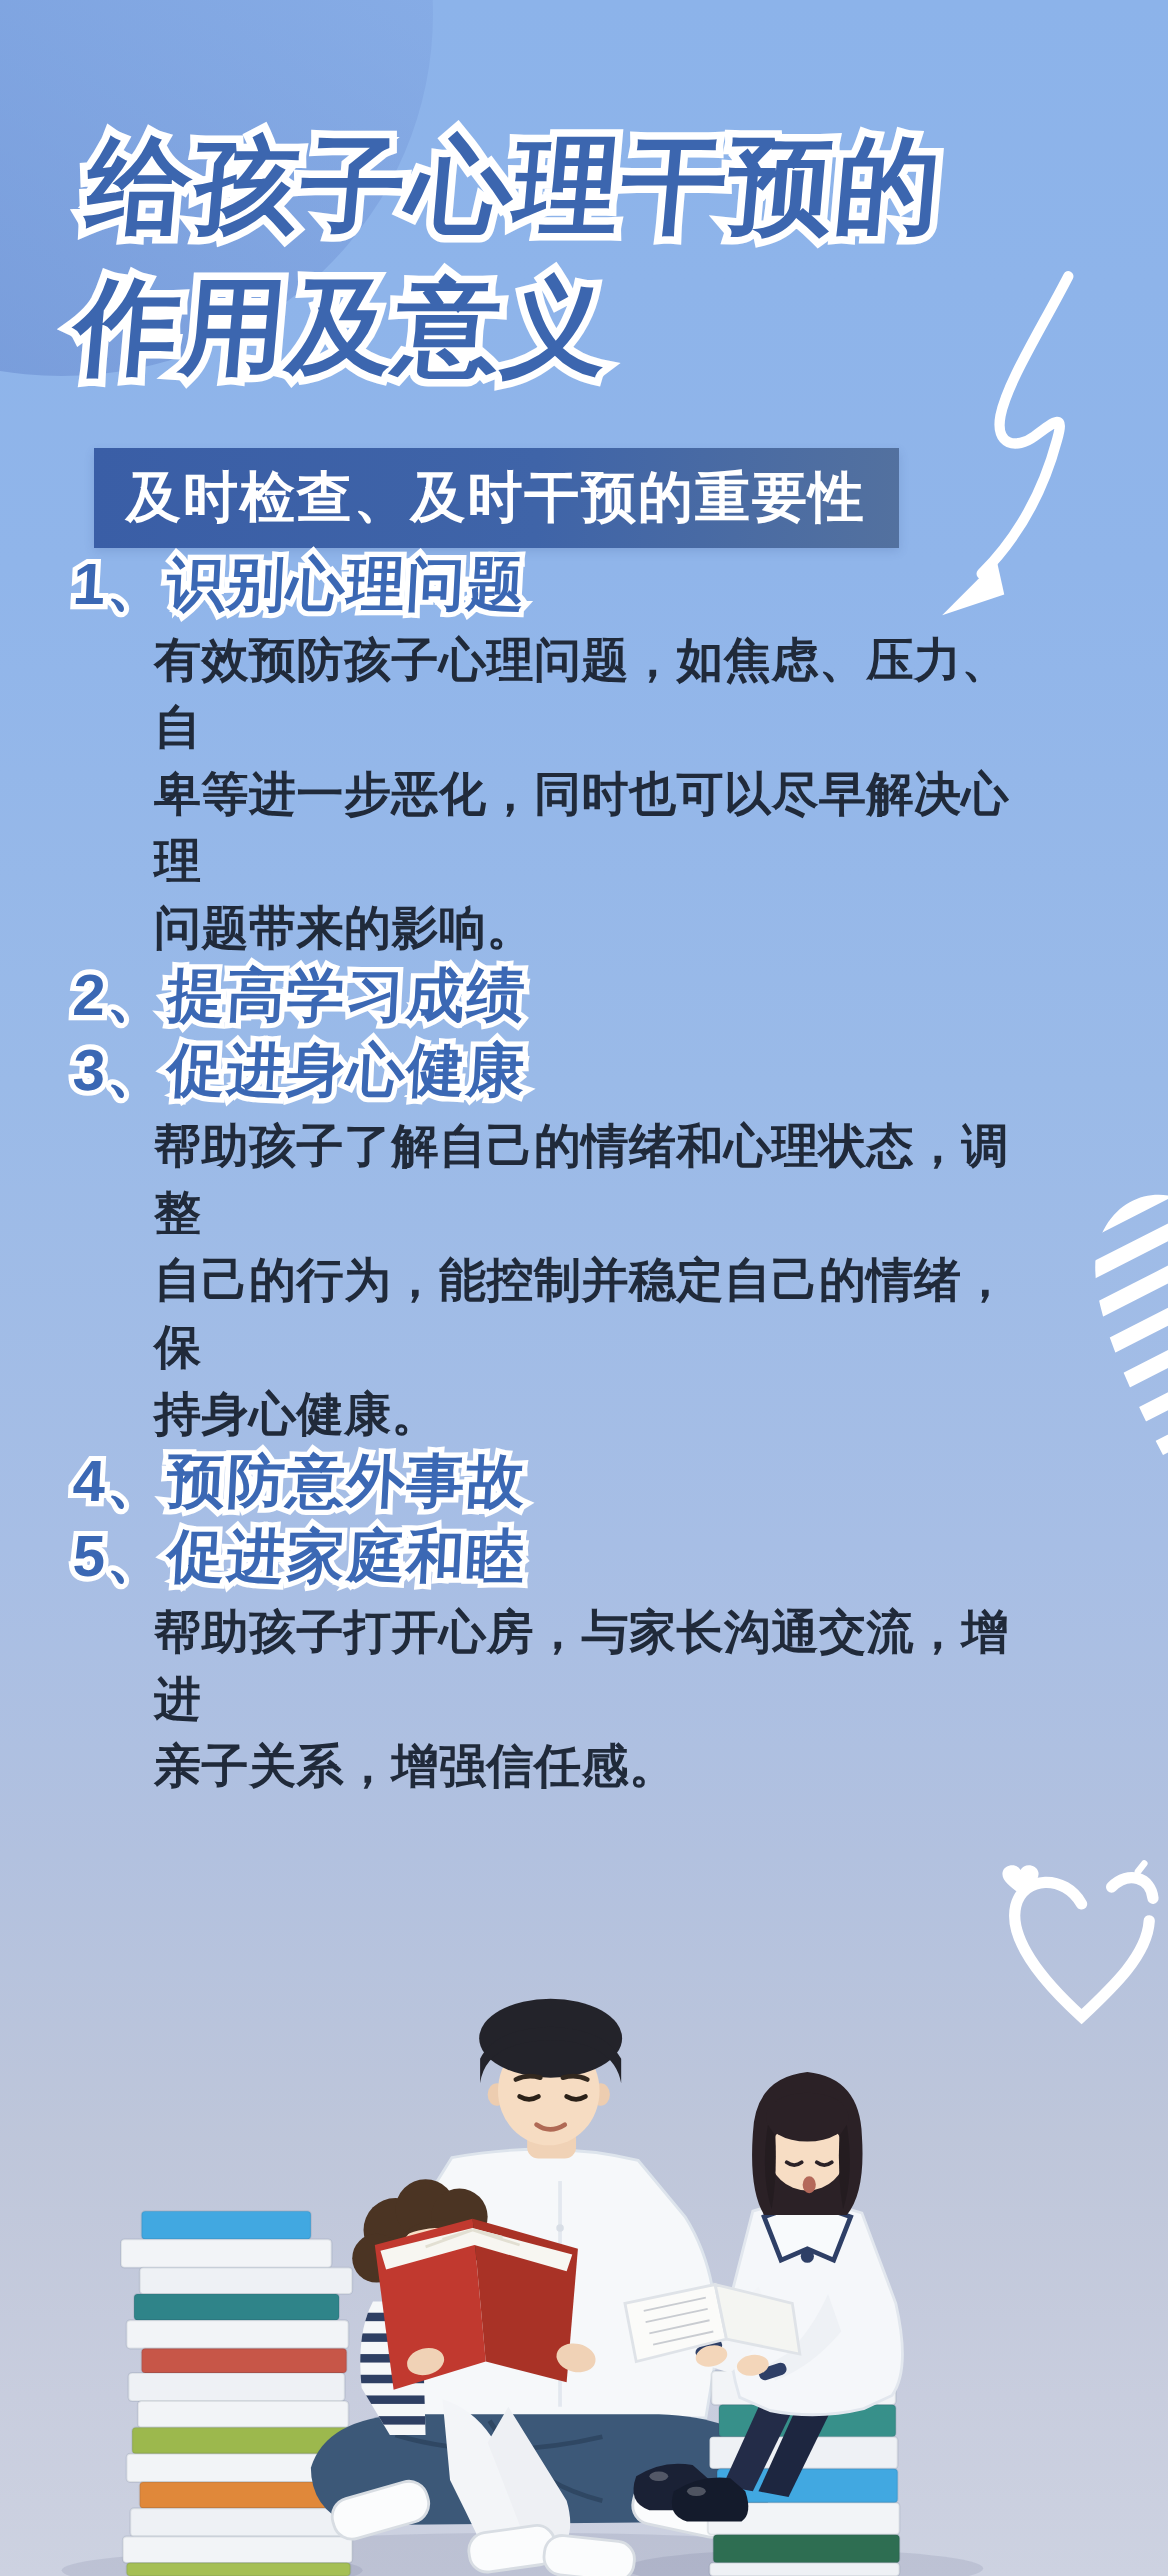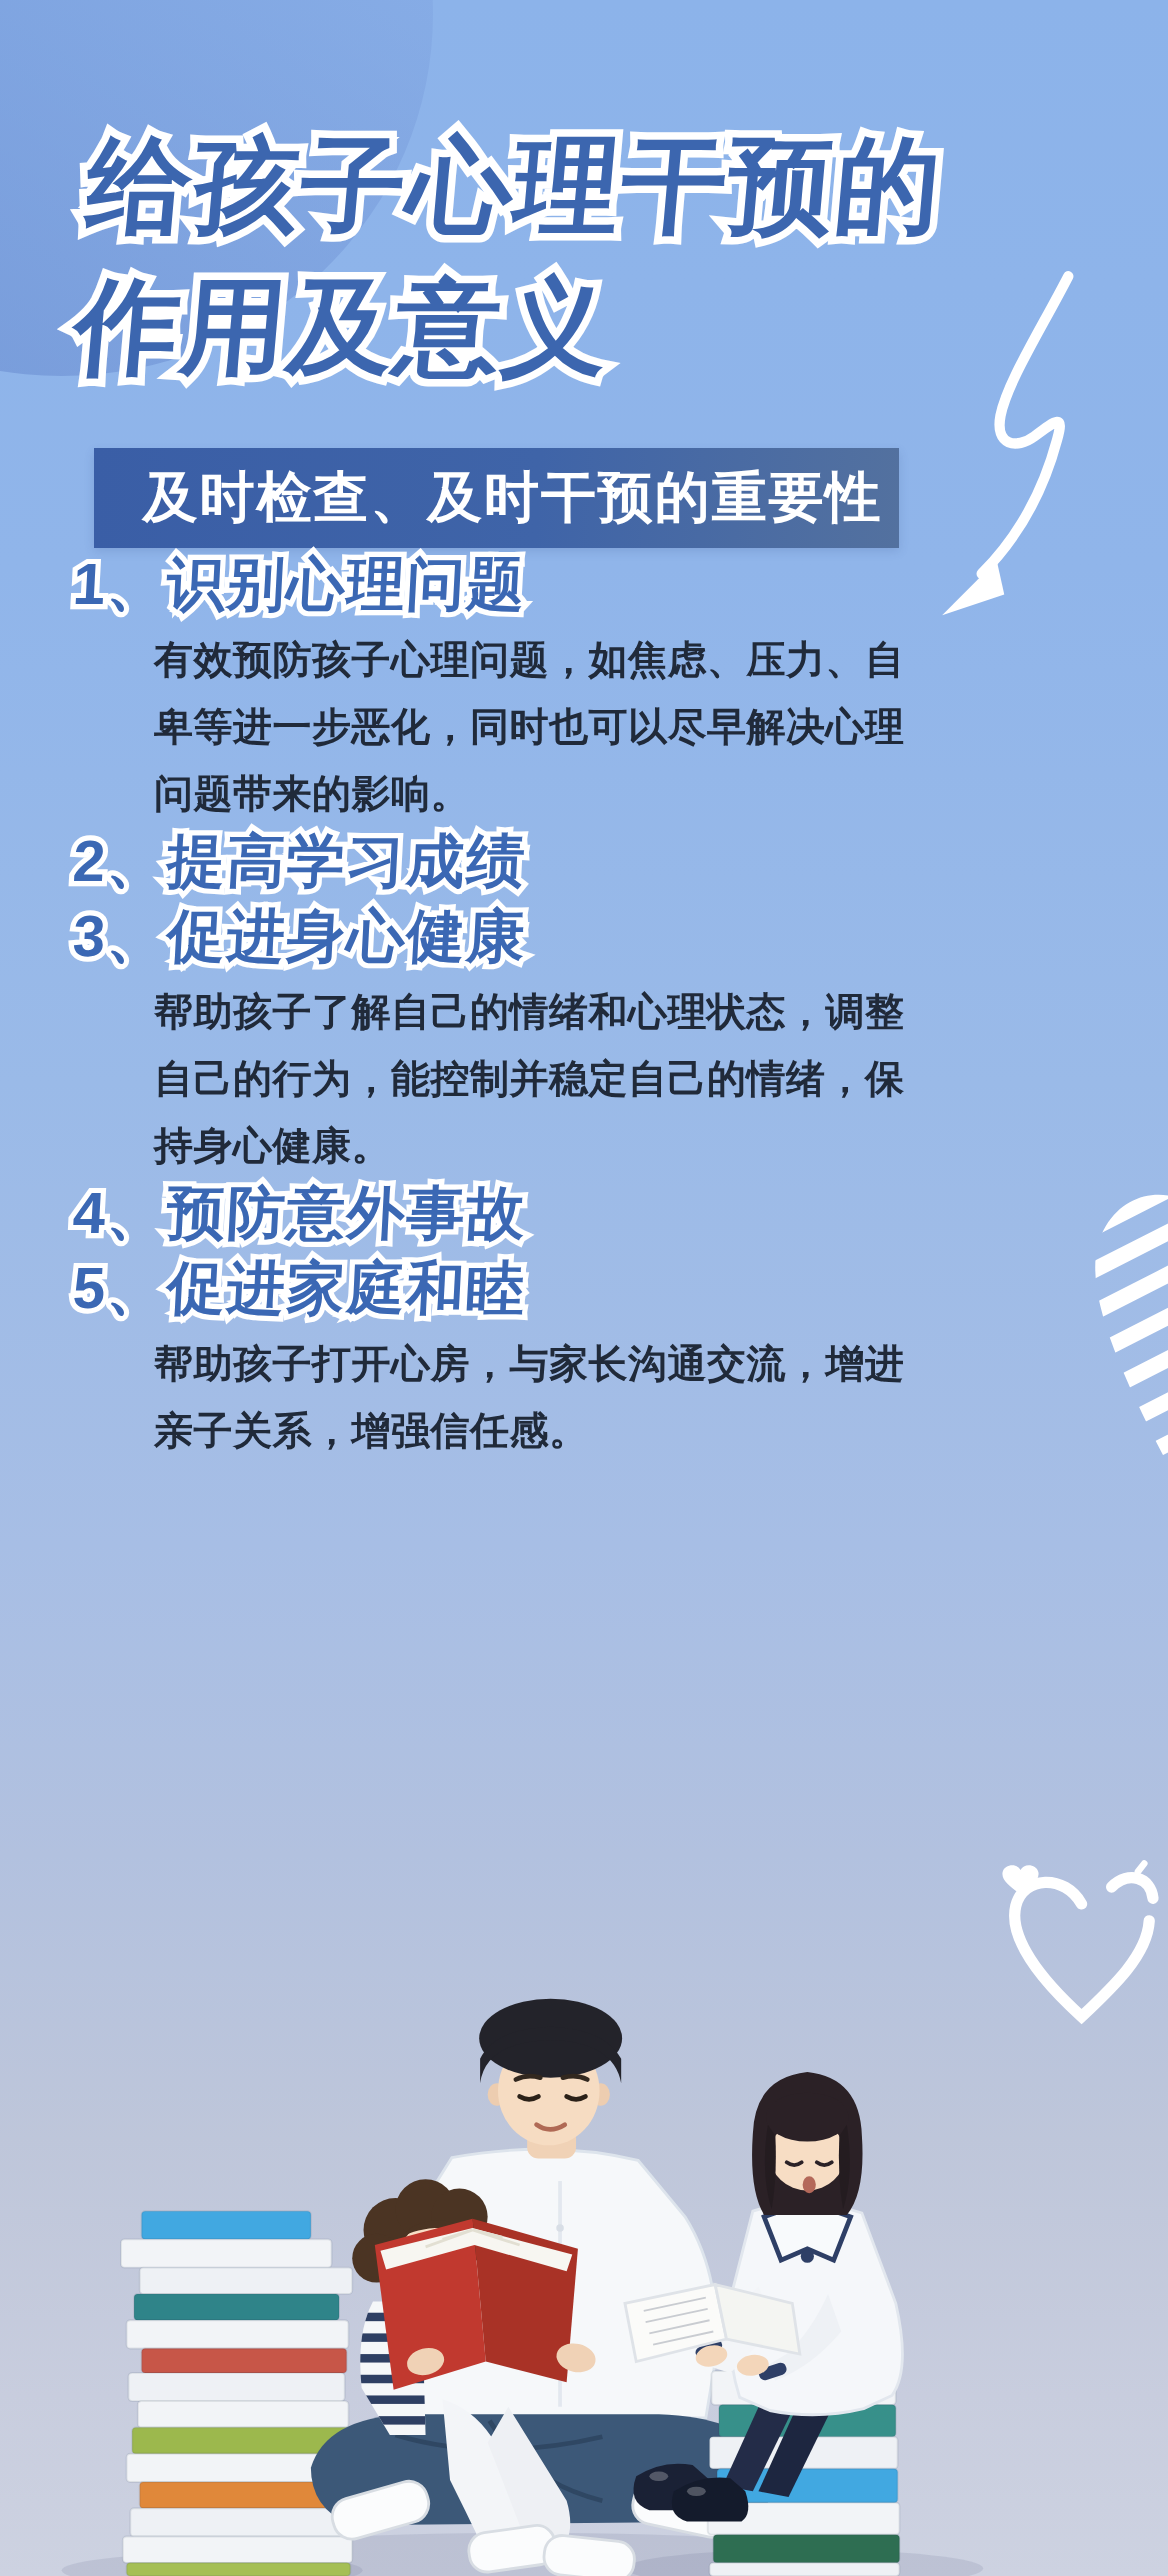--- a/index.html
+++ b/index.html
@@ -23,33 +23,33 @@
     -webkit-text-stroke:15px #fff;text-shadow:0 2.8px 1.9px rgba(46,78,140,.25);
   }
   .title{
     position:absolute;left:81px;top:115px;margin:0;
     font-size:105px;line-height:141px;font-weight:900;letter-spacing:1.9px;
     color:#3c66af;white-space:pre-line;transform:skewX(-5deg);transform-origin:0 50%;
   }
   .banner{
     position:absolute;left:94px;top:448px;width:805px;height:100px;
     background:linear-gradient(93deg,#3a5ea6 0%,#3f64a8 55%,#53719f 100%);
-    display:flex;align-items:center;box-shadow:0 3.8px 9.4px rgba(50,80,140,.18);justify-content:center;
+    display:flex;align-items:center;box-shadow:0 3.8px 9.4px rgba(50,80,140,.18);
   }
   .banner-text{
     margin-left:32px;font-size:55px;font-weight:900;letter-spacing:1.9px;color:#ffffff;
   }
   .sections{position:absolute;left:0;top:550px;width:1169px;z-index:2;}
   .item h2{
     margin:0 0 7.5px 73px;font-size:58px;line-height:68px;font-weight:900;
     letter-spacing:1.9px;color:#3b68b4;transform:skewX(-3deg);transform-origin:0 50%;
   }
   .item h2.outline::before{-webkit-text-stroke:10.3px #fff;}
   .item p{
-    margin:0 0 0 154px;width:899px;font-size:39px;line-height:67px;font-weight:600;
+    margin:0 0 0 154px;width:899px;font-size:47px;line-height:67px;font-weight:600;
     color:#202a3a;white-space:pre-line;letter-spacing:0.5px;
   }
   .scene{position:absolute;left:0;bottom:0;z-index:1;}
 </style>
 </head>
 <body>
 
 <div class="poster">
 
   <div class="blob"></div>

